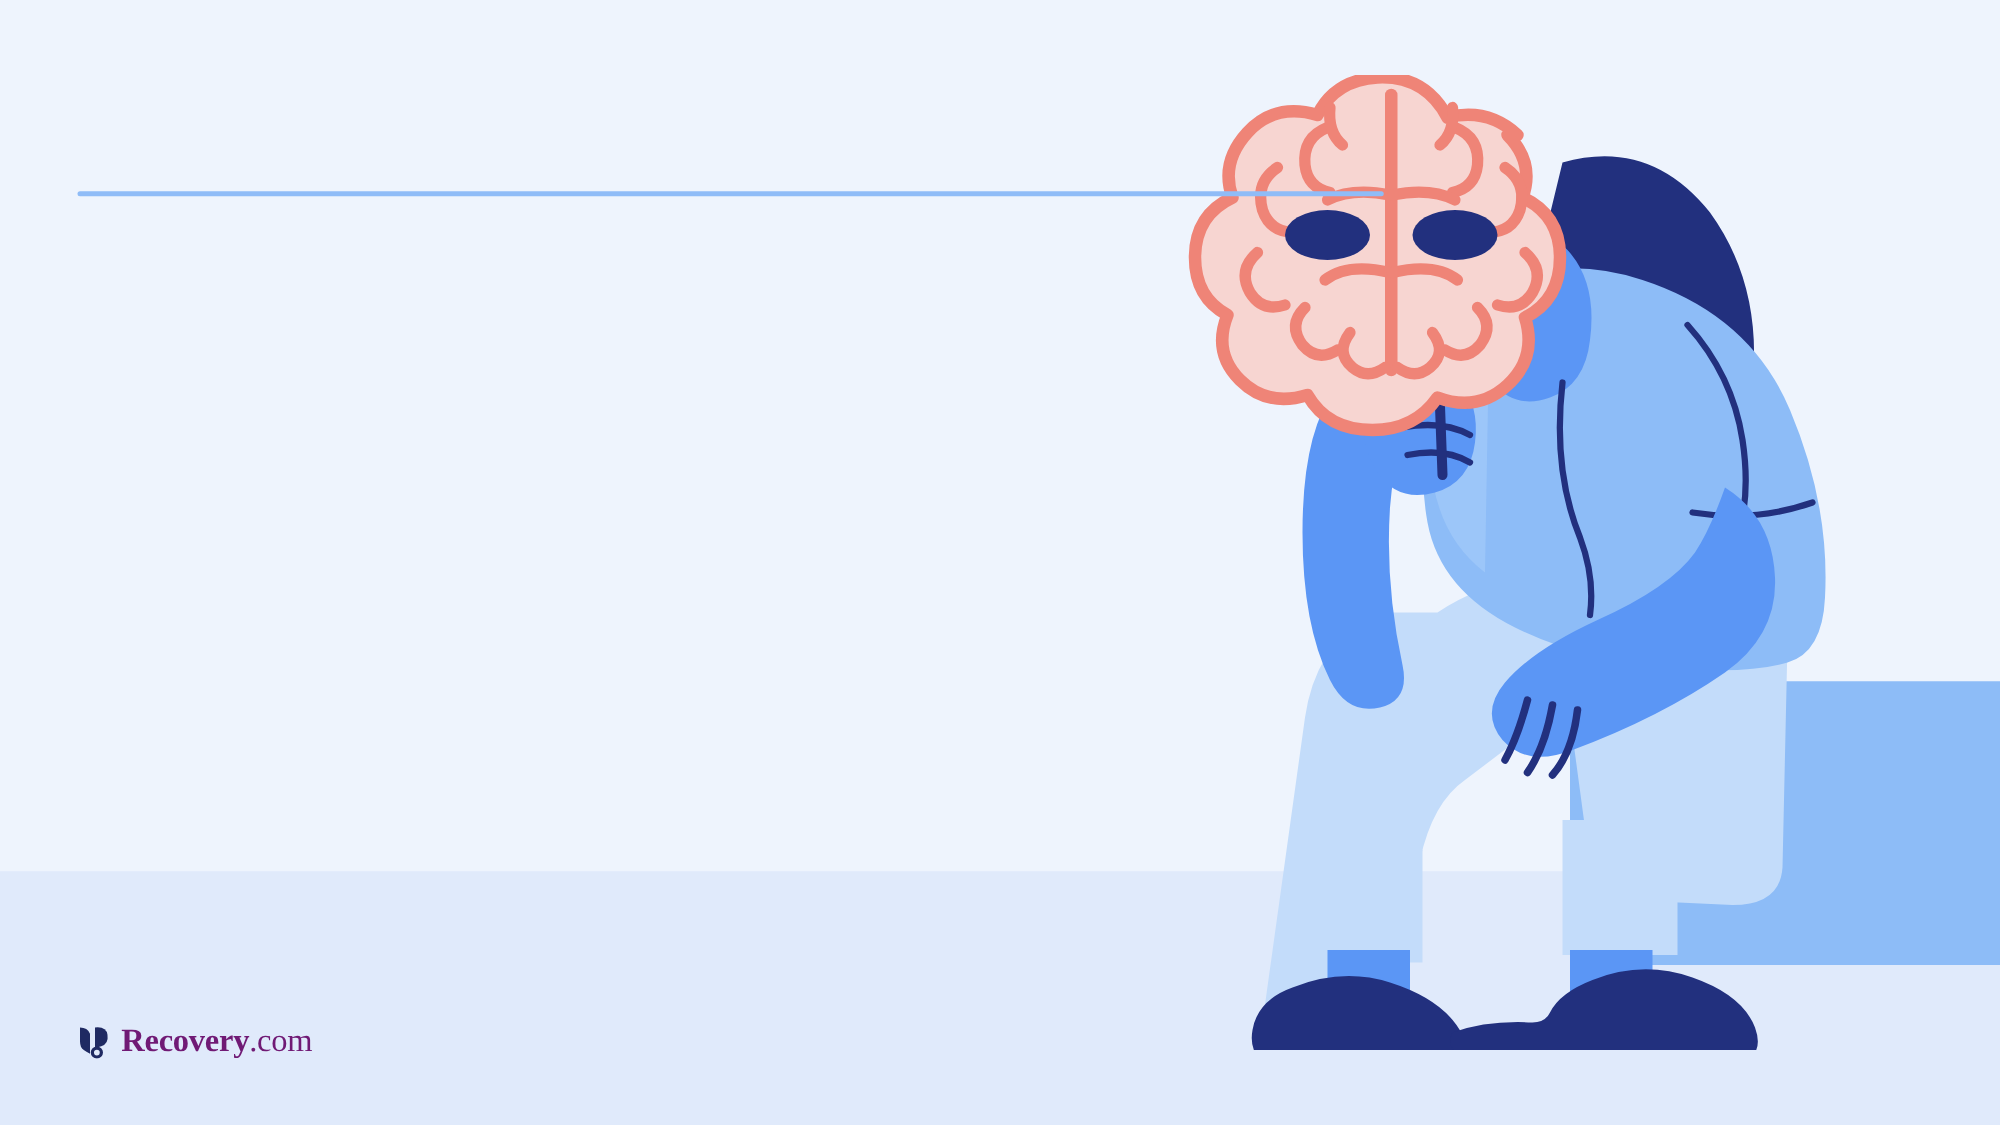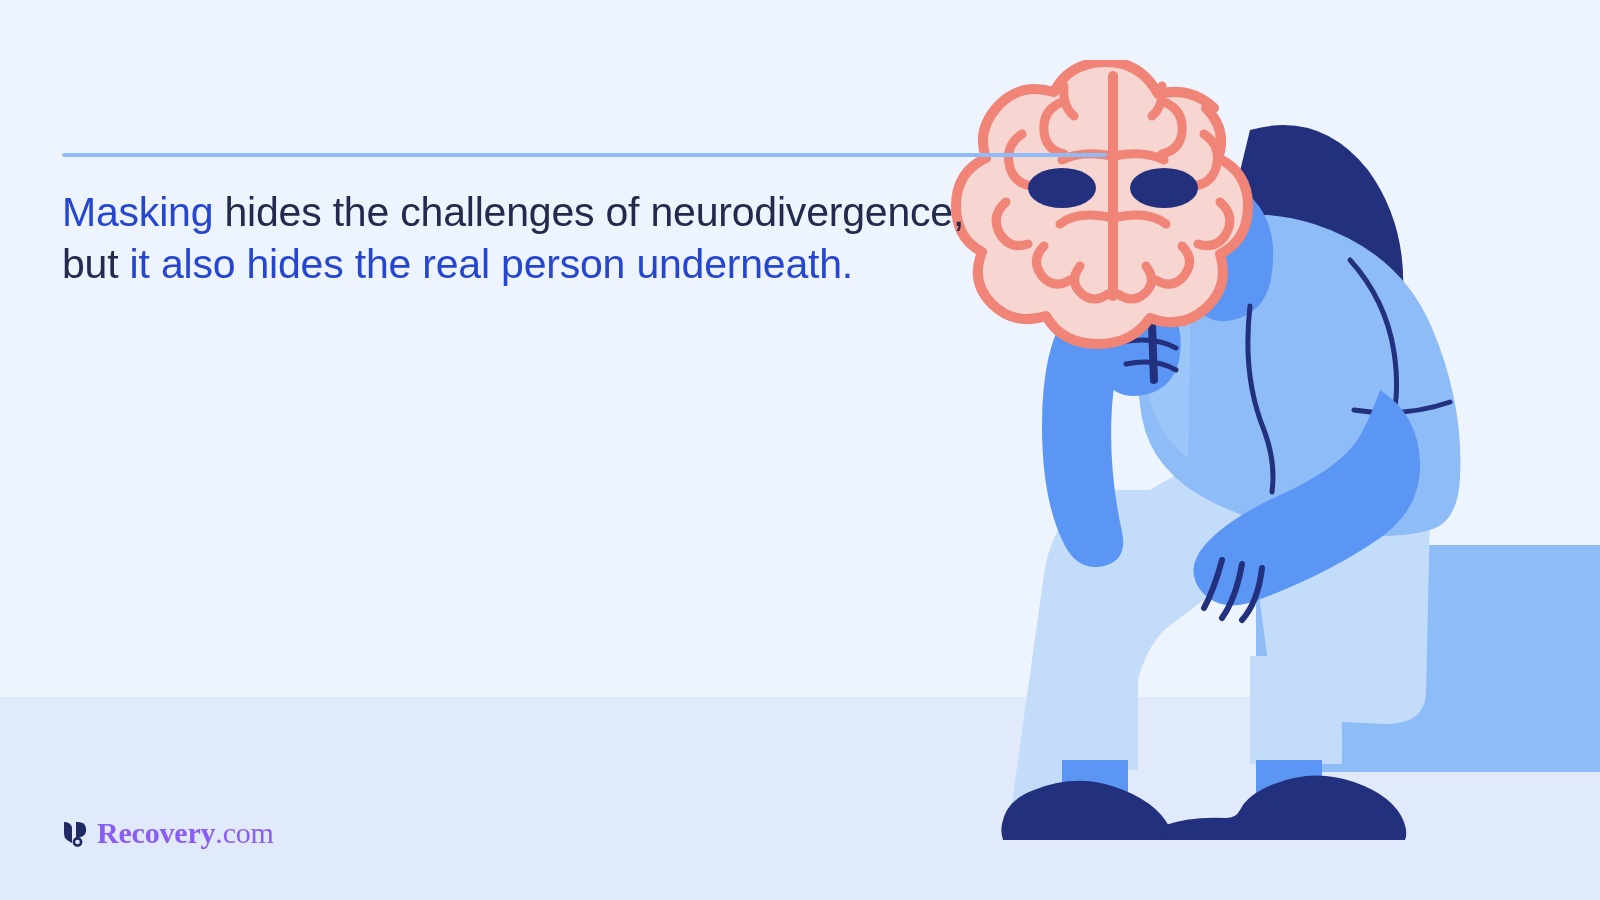--- a/index.html
+++ b/index.html
@@ -62,23 +62,23 @@
     align-items: center;
     gap: 9px;
   }
   .logo-mark {
     width: 26px;
     height: 28px;
     display: block;
   }
   .logo-text {
     font-family: "Liberation Serif", serif;
-    font-size: 30px;
+    font-size: 26px;
     line-height: 30px;
-    color: #8b5cf6;
+    color: #701a75;
     letter-spacing: -0.2px;
     white-space: nowrap;
   }
   .logo-text .brand {
     font-weight: 700;
   }
   .logo-text .tld {
     font-weight: 400;
   }
   
@@ -266,21 +266,20 @@
           <ellipse cx="112" cy="128" rx="34" ry="20" fill="#22307e"></ellipse>
           <ellipse cx="214" cy="128" rx="34" ry="20" fill="#22307e"></ellipse>
         </g>
 
       </g>
     </svg>
   </div>
 
   <div class="rule"></div>
 
-  <div class="headline"><span class="hl">Masking</span><span> hides the challenges of neurodivergence,</span><br><span>but </span><span class="hl">it also hides the real person underneath.</span></div>
 
   <div class="logo">
     <span>
       <svg class="logo-mark" viewBox="0 0 26 28" xmlns="http://www.w3.org/2000/svg">
         <path d="M2 3 q6 0 8 5 v16 q-2 -1 -5 -3 q-3 -2 -3 -7 Z" fill="#1f2a62"></path>
         <path d="M14 3 q9 -1 10 6 q1 7 -5 9 q-3 1 -5 1 Z" fill="#1f2a62"></path>
         <circle cx="15.5" cy="23" r="3.6" fill="none" stroke="#1f2a62" stroke-width="2.6"></circle>
       </svg>
     </span>
     <span class="logo-text"><span class="brand">Recovery</span><span class="tld">.com</span></span>

